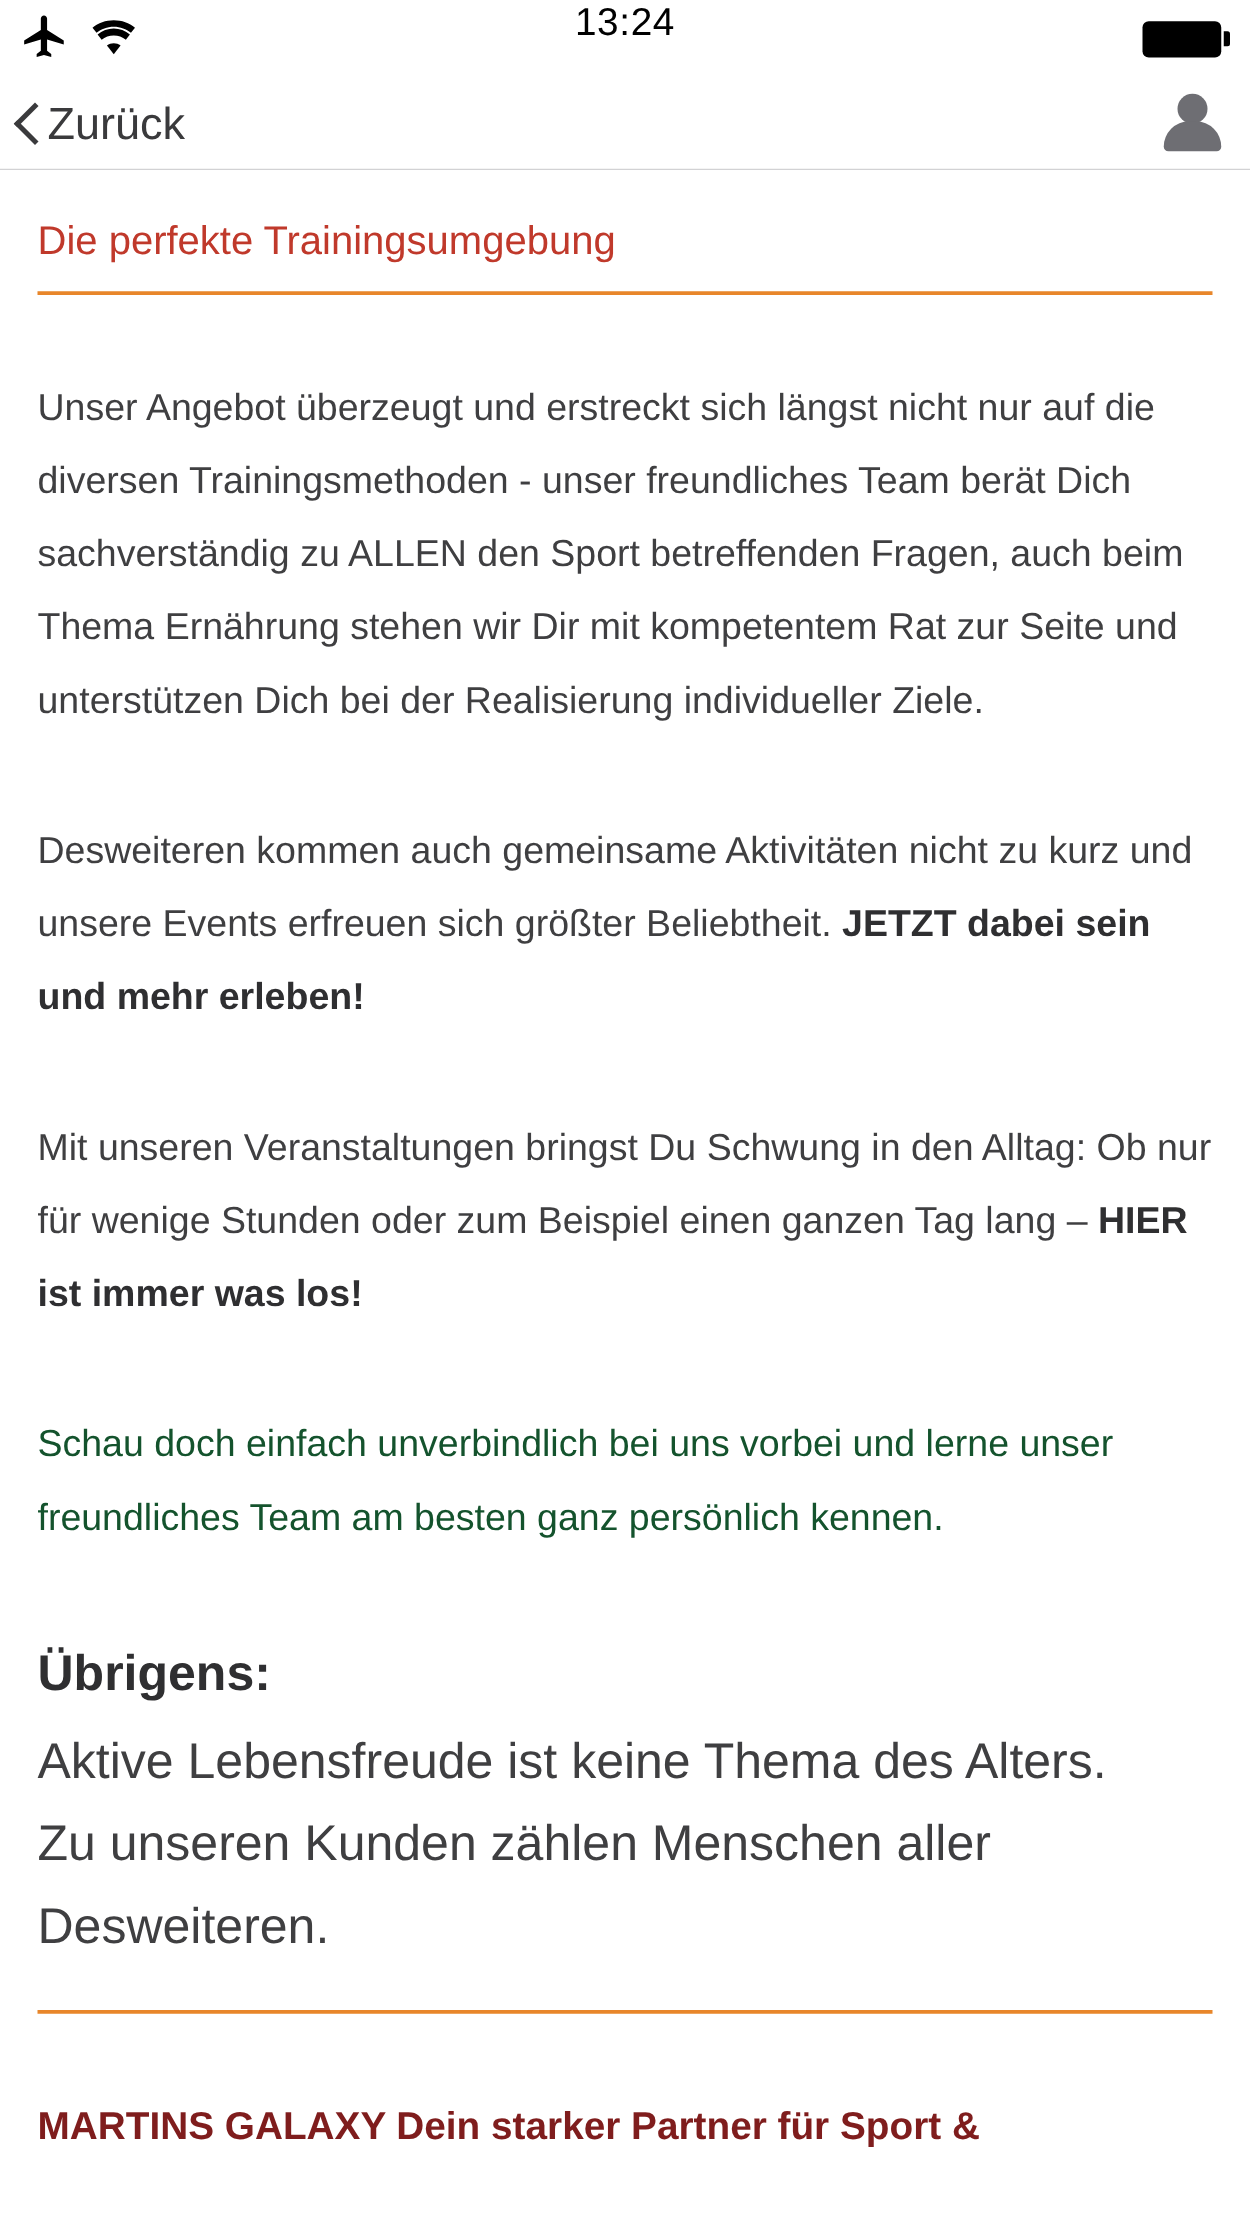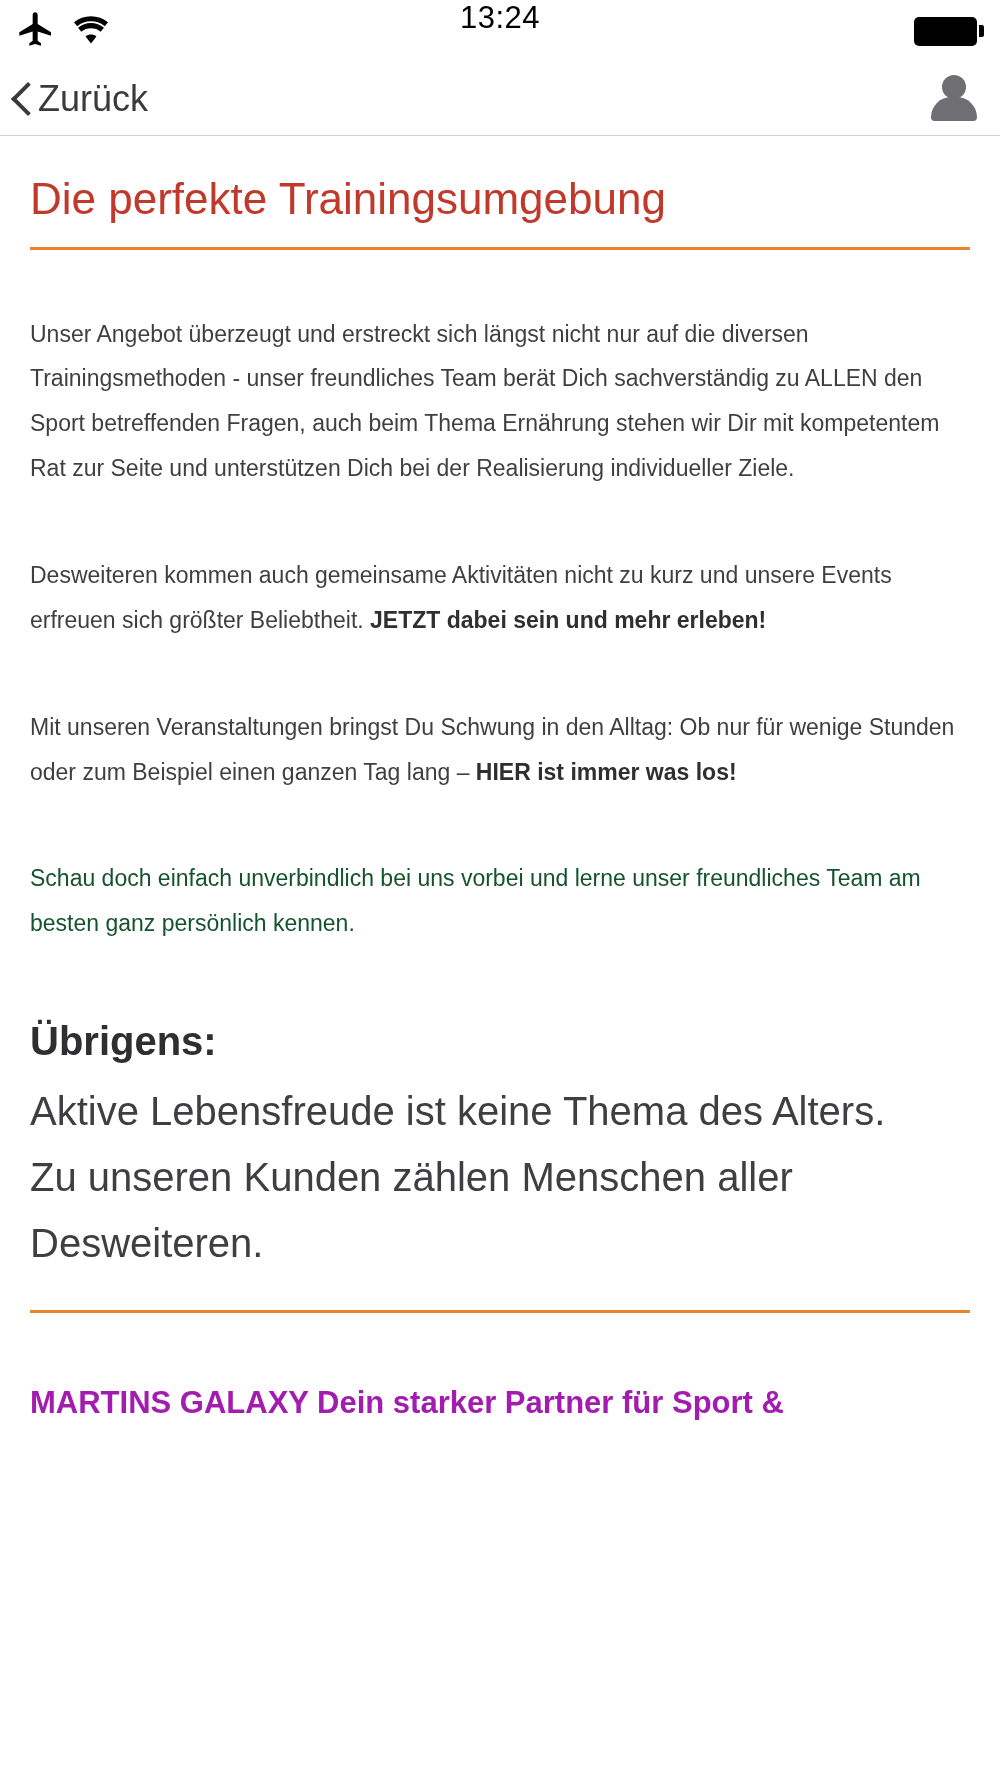--- a/index.html
+++ b/index.html
@@ -135,35 +135,35 @@
     background: #6e6e73;
   }
 
   
   .content {
     padding: 0 30px;
     box-sizing: border-box;
   }
   .page-title {
     color: #c0392b;
-    font-size: 44px;
+    font-size: 32px;
     font-weight: 400;
     margin: 38px 0 22px 0;
     line-height: 1.15;
   }
   .rule {
     border: none;
     border-top: 3px solid #e8862a;
     margin: 0;
   }
   .rule.top { margin-top: 4px; }
   .rule.bottom { margin-top: 34px; }
 
   .para {
-    font-size: 23px;
+    font-size: 30px;
     line-height: 1.95;
     color: #3f3f41;
     margin: 0;
   }
   .para.spaced { margin-top: 62px; }
   .para b { font-weight: bold; color: #2f2f31; }
   .para.italic {
     color: #14532d;
   }
   .block-tight {
@@ -177,21 +177,21 @@
     color: #2f2f31;
     display: block;
     margin-bottom: 4px;
   }
   .first-para { margin-top: 62px; }
 
   .footer-line {
     margin-top: 70px;
     font-size: 31px;
     font-weight: bold;
-    color: #a21caf;
+    color: #7f1d1d;
     line-height: 1.3;
     overflow: hidden;
     height: 40px;
   }
 </style>
 </head>
 <body>
 
 <div class="status-bar">
   <div class="status-left">

